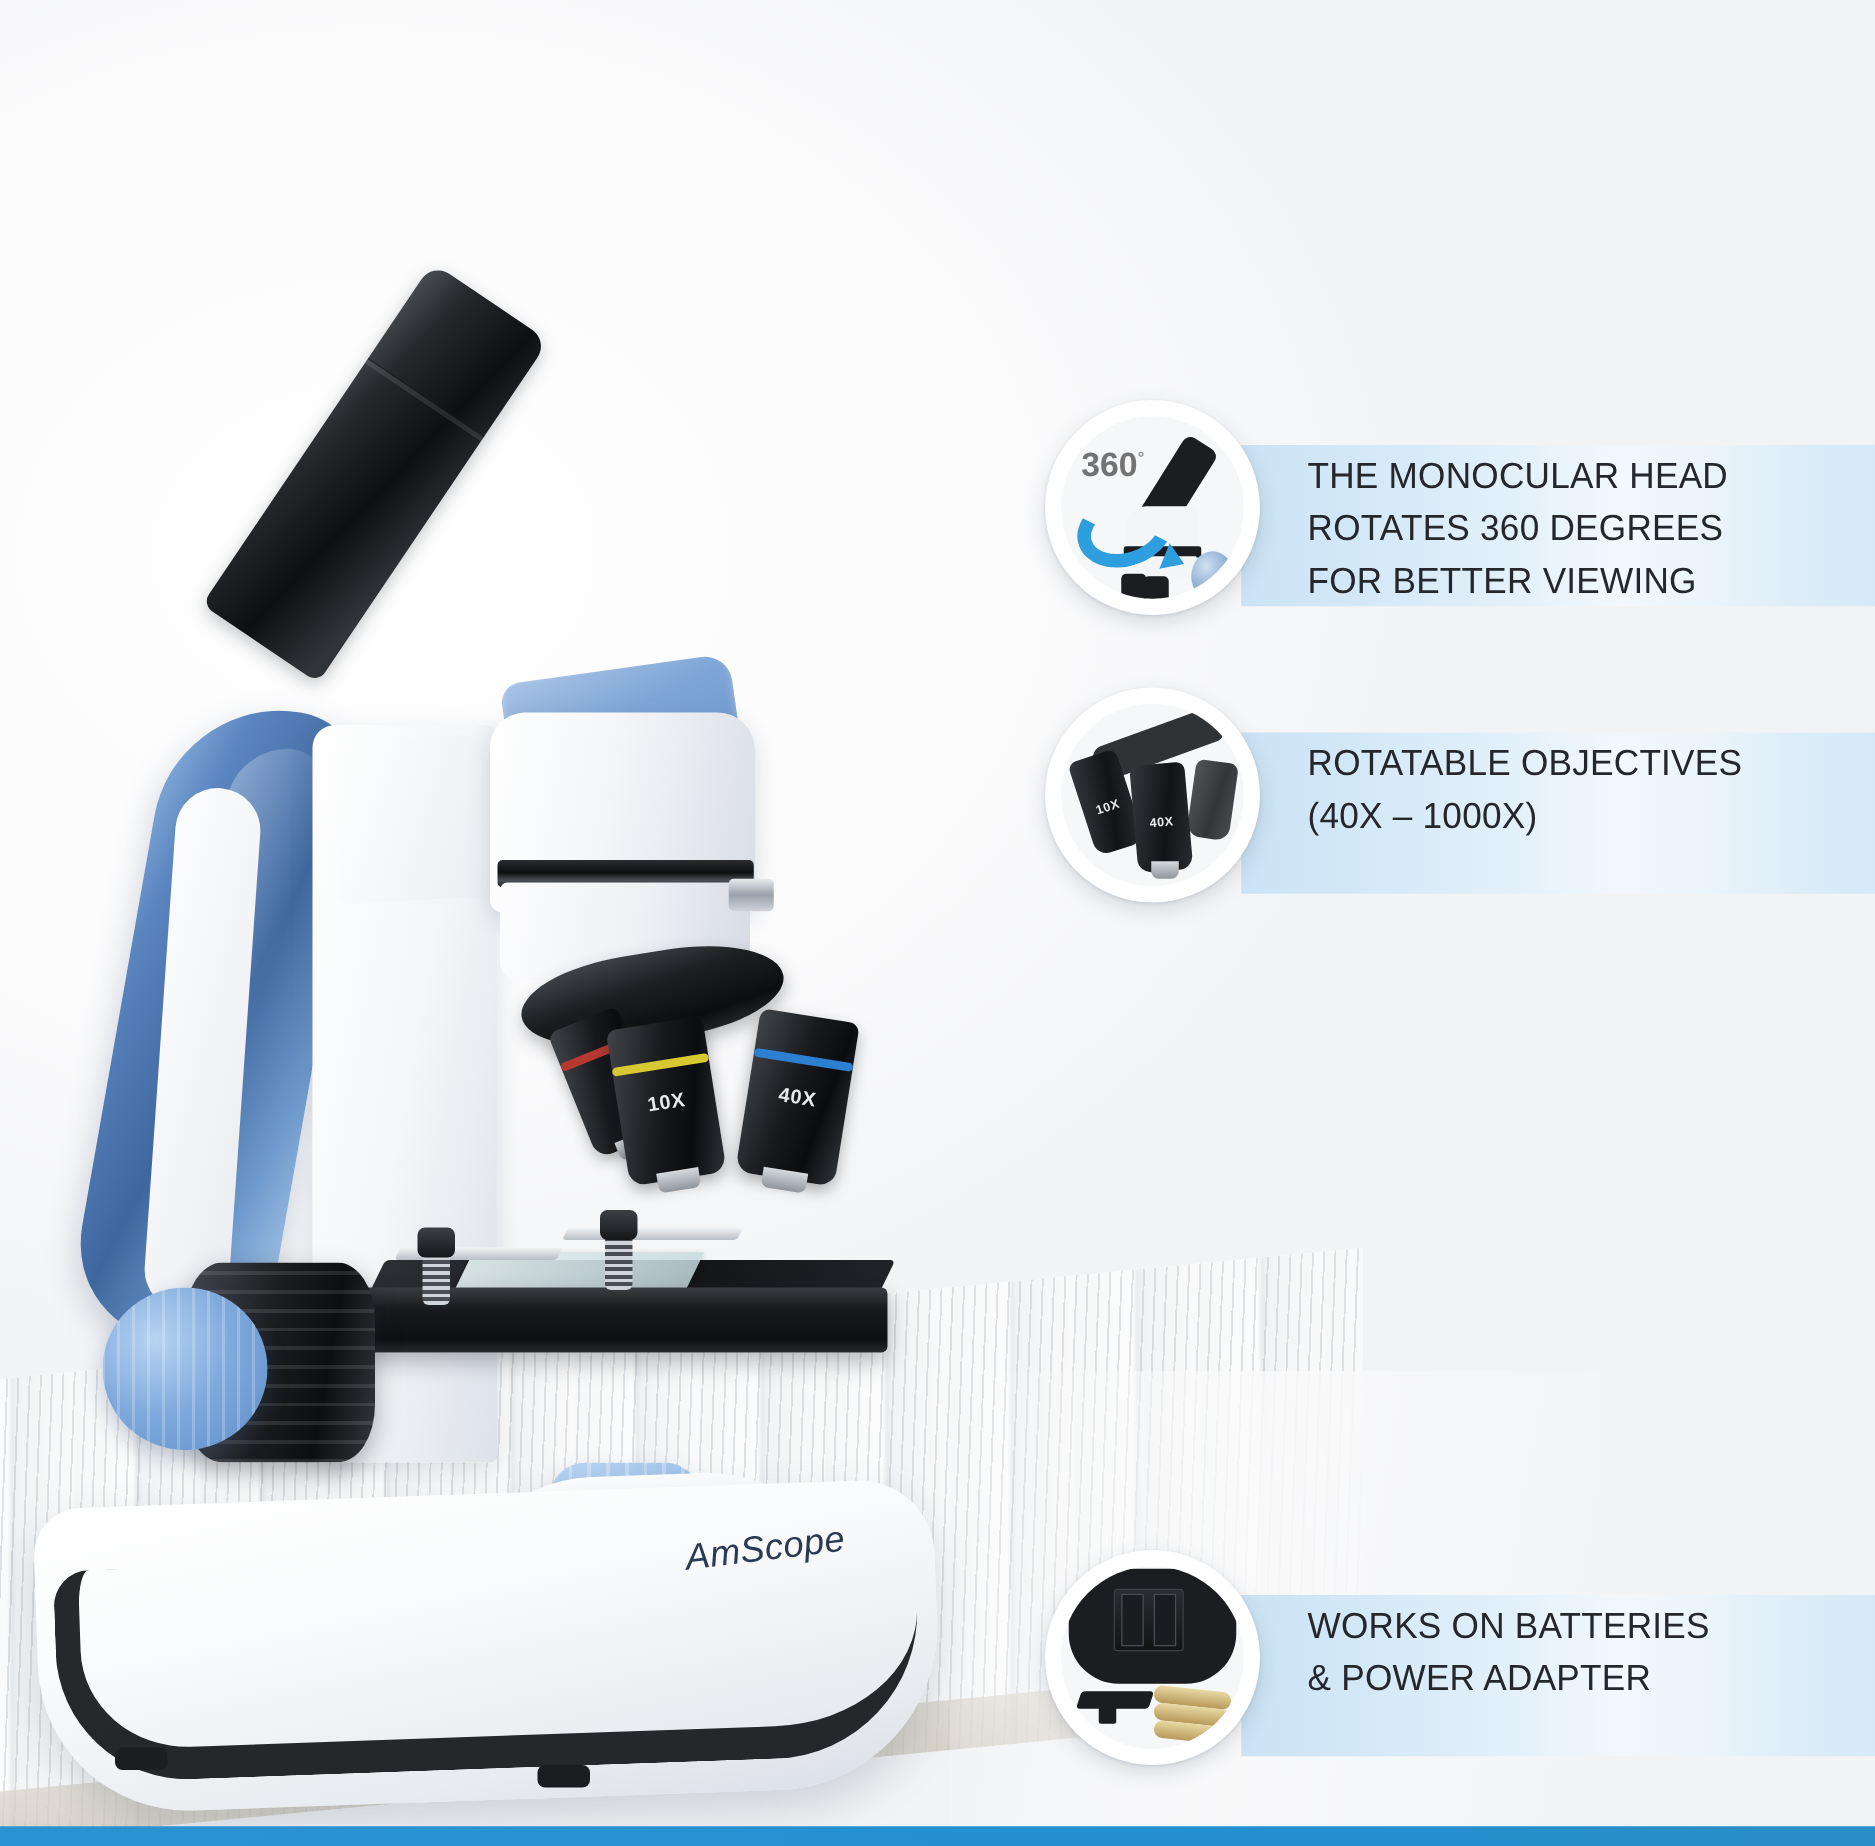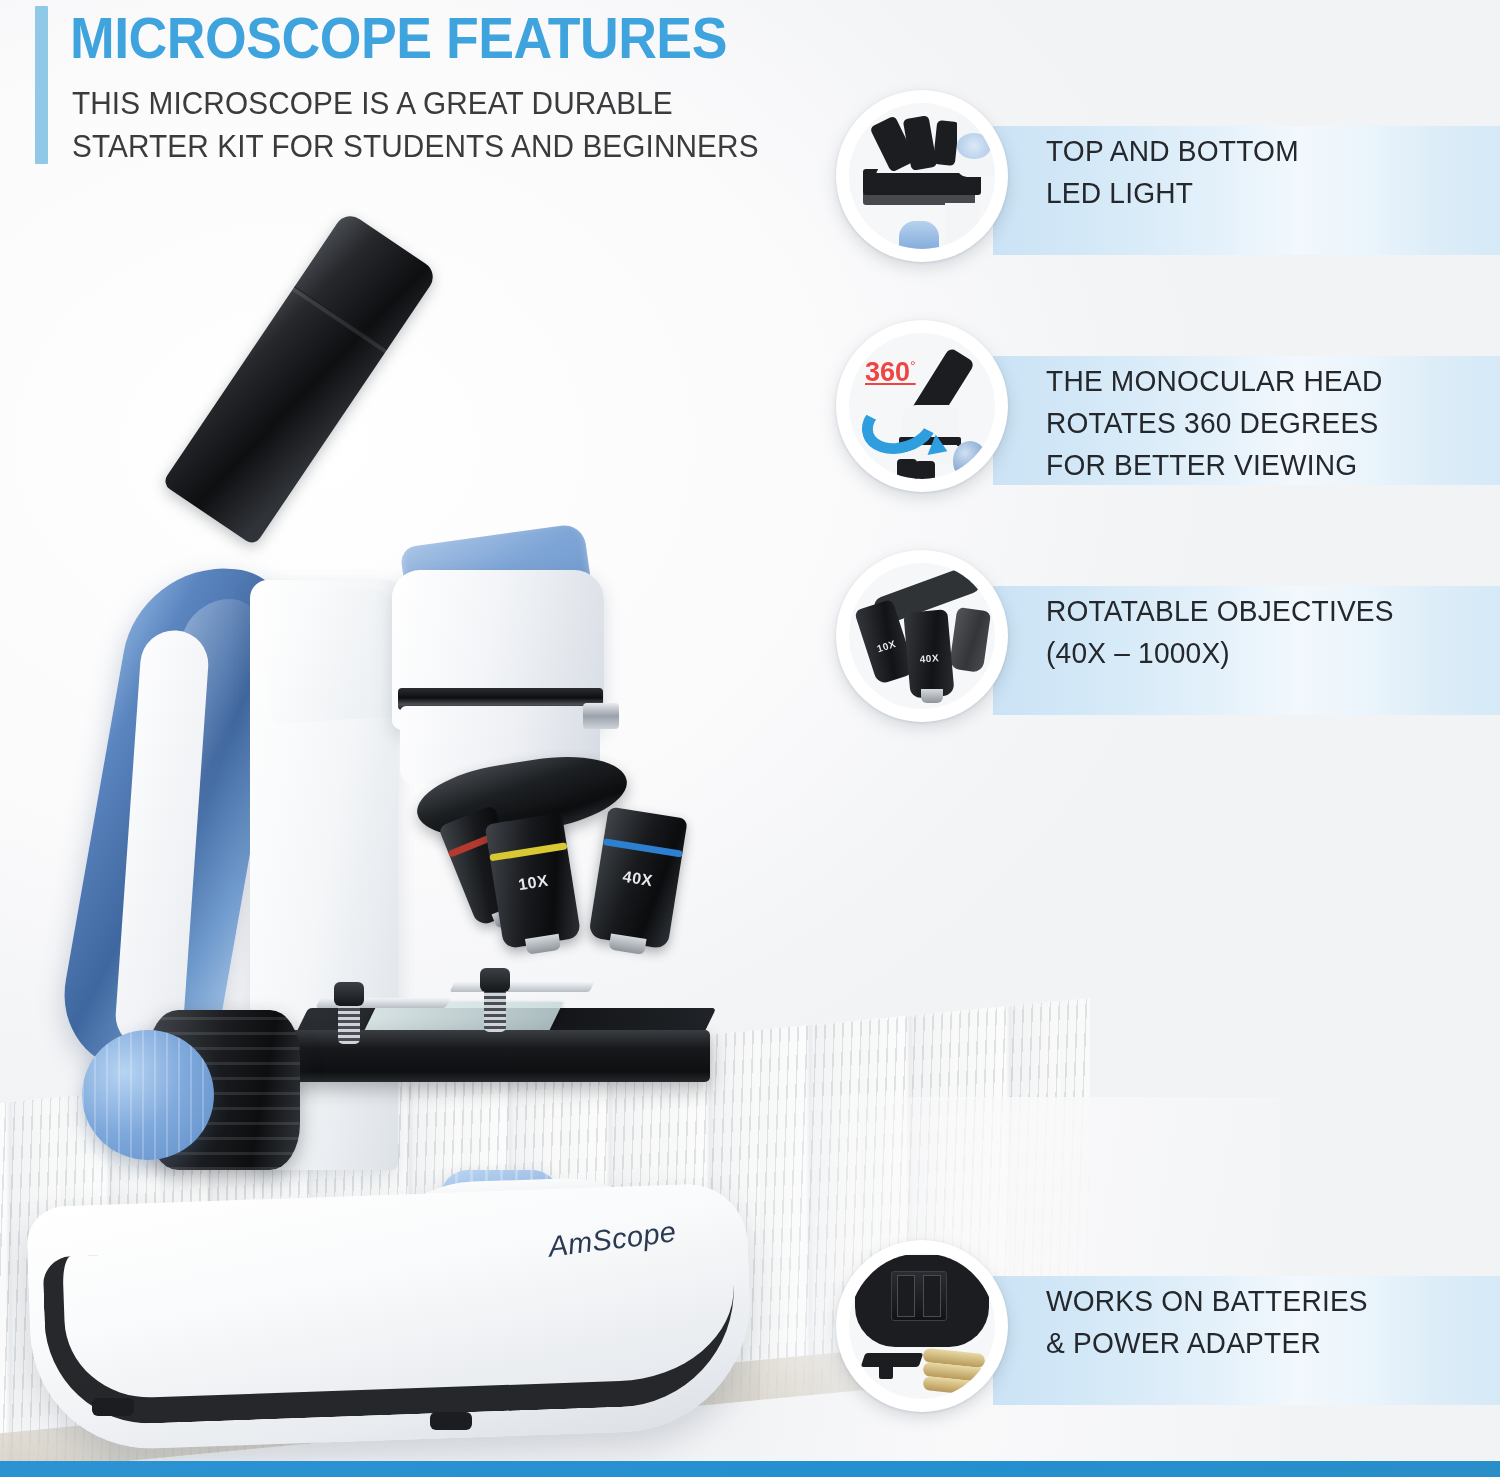--- a/index.html
+++ b/index.html
@@ -98,21 +98,21 @@
     white-space:pre-line;
     transform:scaleX(.97); transform-origin:left top;
   }
 
   
   .tb-blk { position:absolute; background:#1b1d20; }
   .tb-wht { position:absolute; background:#f4f5f7; }
   .tb-blu { position:absolute; background:#6b9ed4; }
   .deg360 {
     position:absolute; left:16px; top:24px;
-    font-size:27px; font-weight:700; color:#ef4444;text-decoration:underline;
+    font-size:27px; font-weight:700; color:#737373;
   }
   .deg360 sup { font-size:14px; font-weight:400; }
   .arrow360 {
     position:absolute; left:12px; top:62px; width:78px; height:58px;
     border:11px solid #2f9ede; border-top-color:transparent;
     border-right-color:transparent; border-radius:50%;
     transform:rotate(-18deg);
   }
   .arrow-head {
     position:absolute; left:82px; top:104px;
@@ -328,26 +328,20 @@
   }
 </style>
 </head>
 <body>
 
 <div id="page">
 
   <div class="wood"></div>
   <div class="wood-fade"></div>
 
-  <div class="header">
-    <div class="accent-bar"></div>
-    <div class="title">MICROSCOPE FEATURES</div>
-    <div class="subtitle">THIS MICROSCOPE IS A GREAT DURABLE
-STARTER KIT FOR STUDENTS AND BEGINNERS</div>
-  </div>
 
   <div class="scope">
 
     <div class="arm-blue"></div>
     <div class="arm-blue-inner"></div>
 
     <div class="column"></div>
     <div class="column-top"></div>
 
     <div class="eyepiece"></div>
@@ -397,39 +391,20 @@
     <div class="base-hump"></div>
     <div class="base"></div>
     <div class="base-rubber"></div>
     <div class="brand">AmScope</div>
     <div class="foot" style="left:92px; top:1248px;"></div>
     <div class="foot" style="left:430px; top:1262px;"></div>
   </div>
 
   <div class="features">
 
-    <div class="feature" style="top:82px;">
-      <div class="band"></div>
-      <div class="thumb">
-        <div class="thumb-inner">
-          <div class="tb-blk" style="left:14px; top:66px; width:118px; height:26px; border-radius:3px;"></div>
-          <div class="tb-blk" style="left:14px; top:90px; width:112px; height:12px; border-radius:0 0 3px 3px; opacity:.8;"></div>
-          <div class="tb-wht" style="left:30px; top:58px; width:86px; height:12px; transform:skewX(-24deg);"></div>
-          <div class="tb-blk" style="left:30px; top:16px; width:28px; height:50px; border-radius:5px; transform:rotate(-26deg);"></div>
-          <div class="tb-blk" style="left:58px; top:14px; width:26px; height:52px; border-radius:5px; transform:rotate(-10deg);"></div>
-          <div class="tb-blk" style="left:86px; top:18px; width:22px; height:44px; border-radius:5px; transform:rotate(6deg);"></div>
-          <div class="tb-wht" style="left:108px; top:8px; width:42px; height:66px; border-radius:10px;"></div>
-          <div style="position:absolute; left:108px; top:30px; width:34px; height:26px; border-radius:50%; background:radial-gradient(circle,#dbe9f8,#a9c6e6);"></div>
-          <div class="tb-blu" style="left:50px; top:118px; width:40px; height:34px; border-radius:16px 16px 8px 8px; background:linear-gradient(#b7d2ee,#7ba5d8);"></div>
-          <div class="tb-wht" style="left:96px; top:100px; width:34px; height:50px;"></div>
-        </div>
-      </div>
-      <div class="feat-text">TOP AND BOTTOM
-LED LIGHT</div>
-    </div>
 
     <div class="feature" style="top:312px;">
       <div class="band"></div>
       <div class="thumb">
         <div class="thumb-inner">
           <div class="deg360">
             <span>360</span><sup>°</sup>
           </div>
           <div class="tb-blk" style="left:78px; top:16px; width:30px; height:78px; border-radius:7px; transform:rotate(32deg);"></div>
           <div class="tb-wht" style="left:52px; top:72px; width:58px; height:40px; border-radius:16px 10px 4px 4px;"></div>

